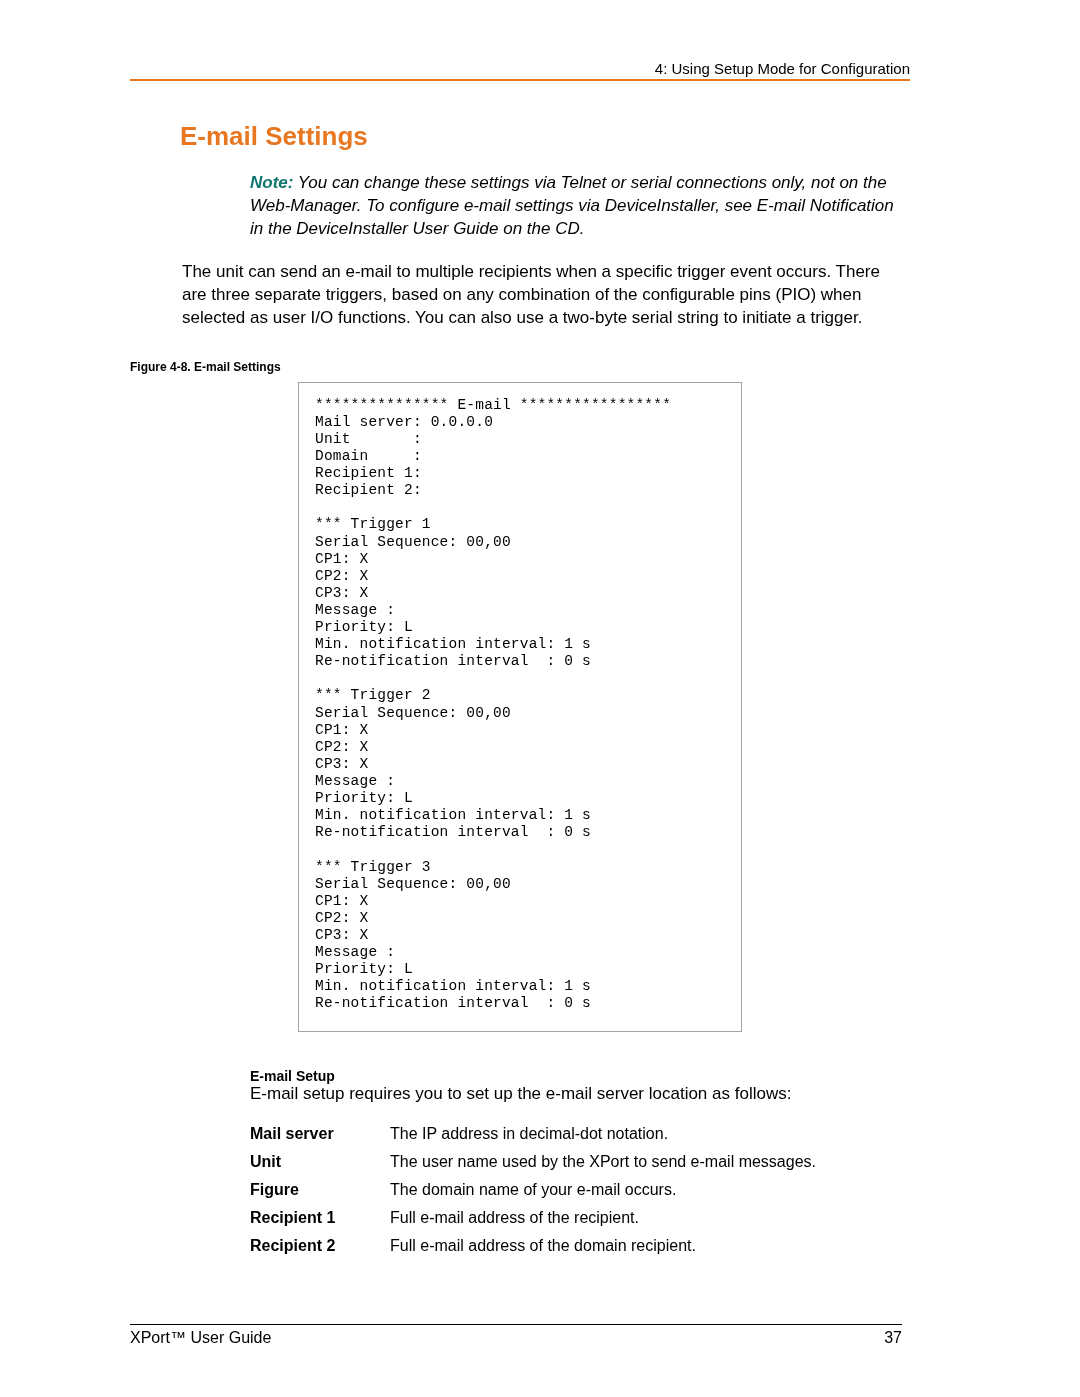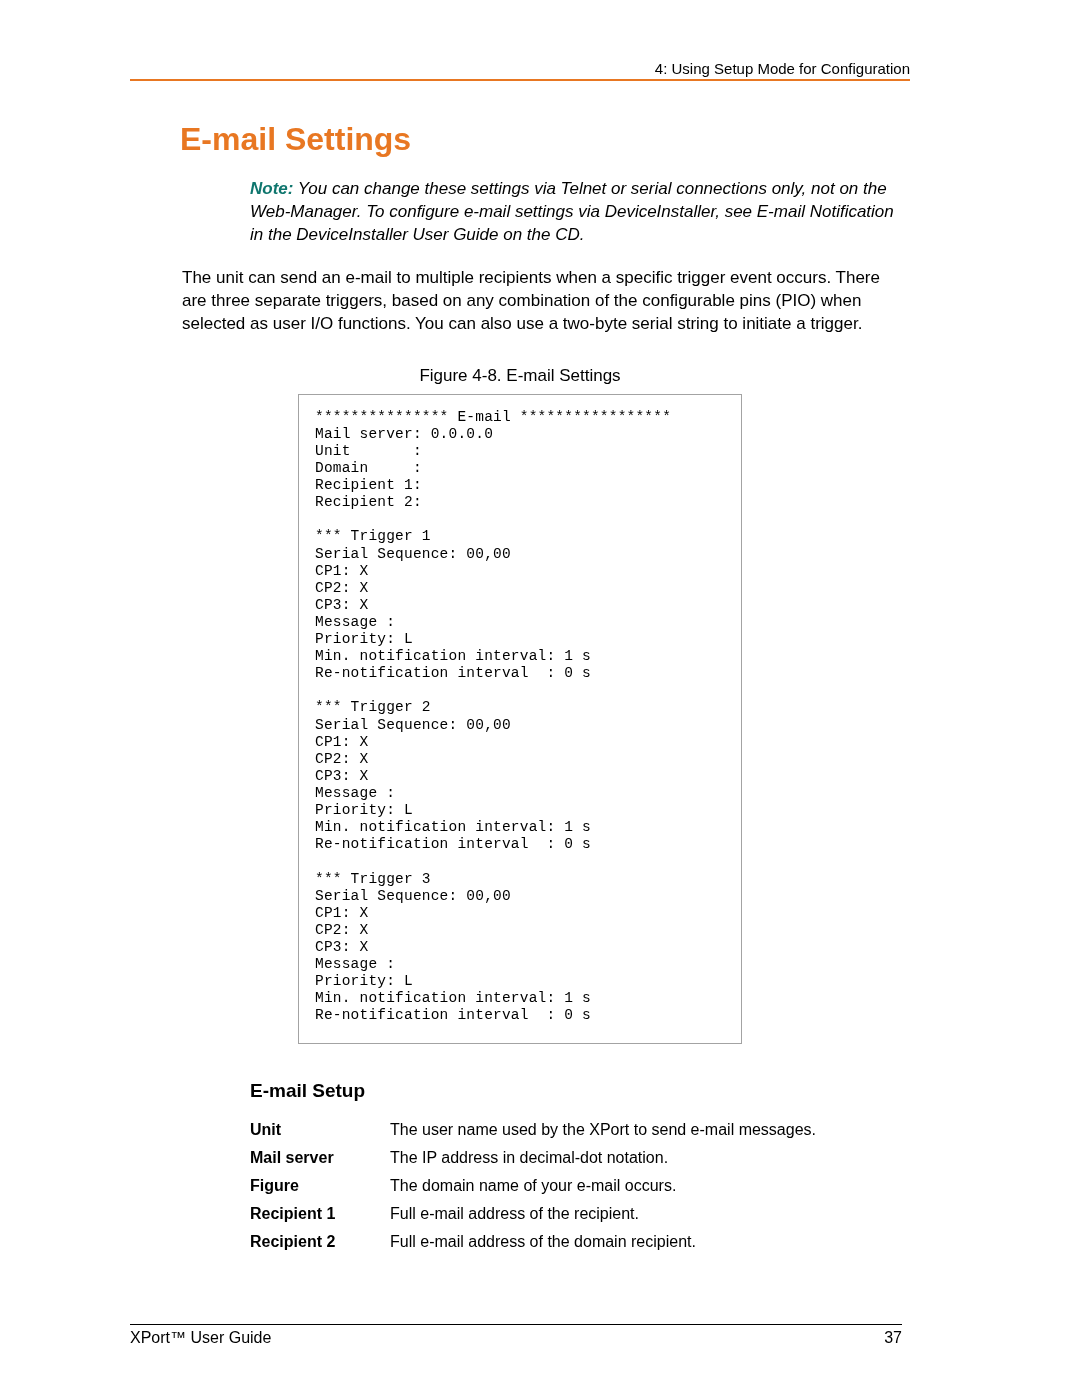--- a/index.html
+++ b/index.html
@@ -24,61 +24,60 @@
     margin-bottom: 2px;
   }
   .hr-top {
     border: none;
     border-top: 2px solid #e87722;
     margin: 0 0 40px 0;
   }
   .h1 {
     color: #e87722;
     font-weight: bold;
-    font-size: 32px;
+    font-size: 26px;
     margin: 20px 0 20px 50px;
   }
   .note-block {
     margin-left: 120px;
     margin-right: 10px;
     font-style: italic;
     font-size: 17px;
     line-height: 1.35;
   }
   .note-label {
     color: #0f766e;
     font-weight: bold;
     font-style: italic;
   }
   .body-text {
     margin: 20px 10px 0 52px;
     font-size: 17px;
     line-height: 1.35;
   }
   .figcaption {
-    text-align: center;
-    font-weight: normal;
-    font-size: 17px;
+    font-weight: bold;
+    font-size: 12px;
     margin: 30px 0 8px 0;
   }
   .terminal {
     width: 410px;
     margin: 0 auto;
     border: 1px solid #a3a3a3;
     padding: 14px 16px 18px 16px;
     font-family: "Courier New", monospace;
     font-size: 14.5px;
     line-height: 1.18;
     white-space: pre;
     letter-spacing: 0.2px;
   }
   .h2 {
-    margin: 36px 0 14px 120px;
-    font-weight: bold;
-    font-size: 19px;
+    margin: 36px 0 0 120px;
+    font-weight: bold;
+    font-size: 14px;
   }
   .setup-intro {
     margin: 0 10px 16px 120px;
     font-size: 17px;
   }
   table.params {
     margin-left: 120px;
     border-collapse: collapse;
     font-size: 16px;
   }
@@ -156,30 +155,31 @@
 Serial Sequence: 00,00
 CP1: X
 CP2: X
 CP3: X
 Message :
 Priority: L
 Min. notification interval: 1 s
 Re-notification interval  : 0 s</div>
 
   <div class="h2">E-mail Setup</div>
+  <div class="setup-intro">E-mail setup requires you to set up the e-mail server location as follows:</div>
 
   <table class="params">
     <tbody>
         <tr>
+      <td class="label">Mail server</td>
+      <td>The IP address in decimal-dot notation.</td>
+    </tr>
+    <tr>
       <td class="label">Unit</td>
       <td>The user name used by the XPort to send e-mail messages.</td>
-    </tr>
-    <tr>
-      <td class="label">Mail server</td>
-      <td>The IP address in decimal-dot notation.</td>
     </tr>
     <tr>
       <td class="label">Figure</td>
       <td>The domain name of your e-mail occurs.</td>
     </tr>
     <tr>
       <td class="label">Recipient 1</td>
       <td>Full e-mail address of the recipient.</td>
     </tr>
     <tr>

